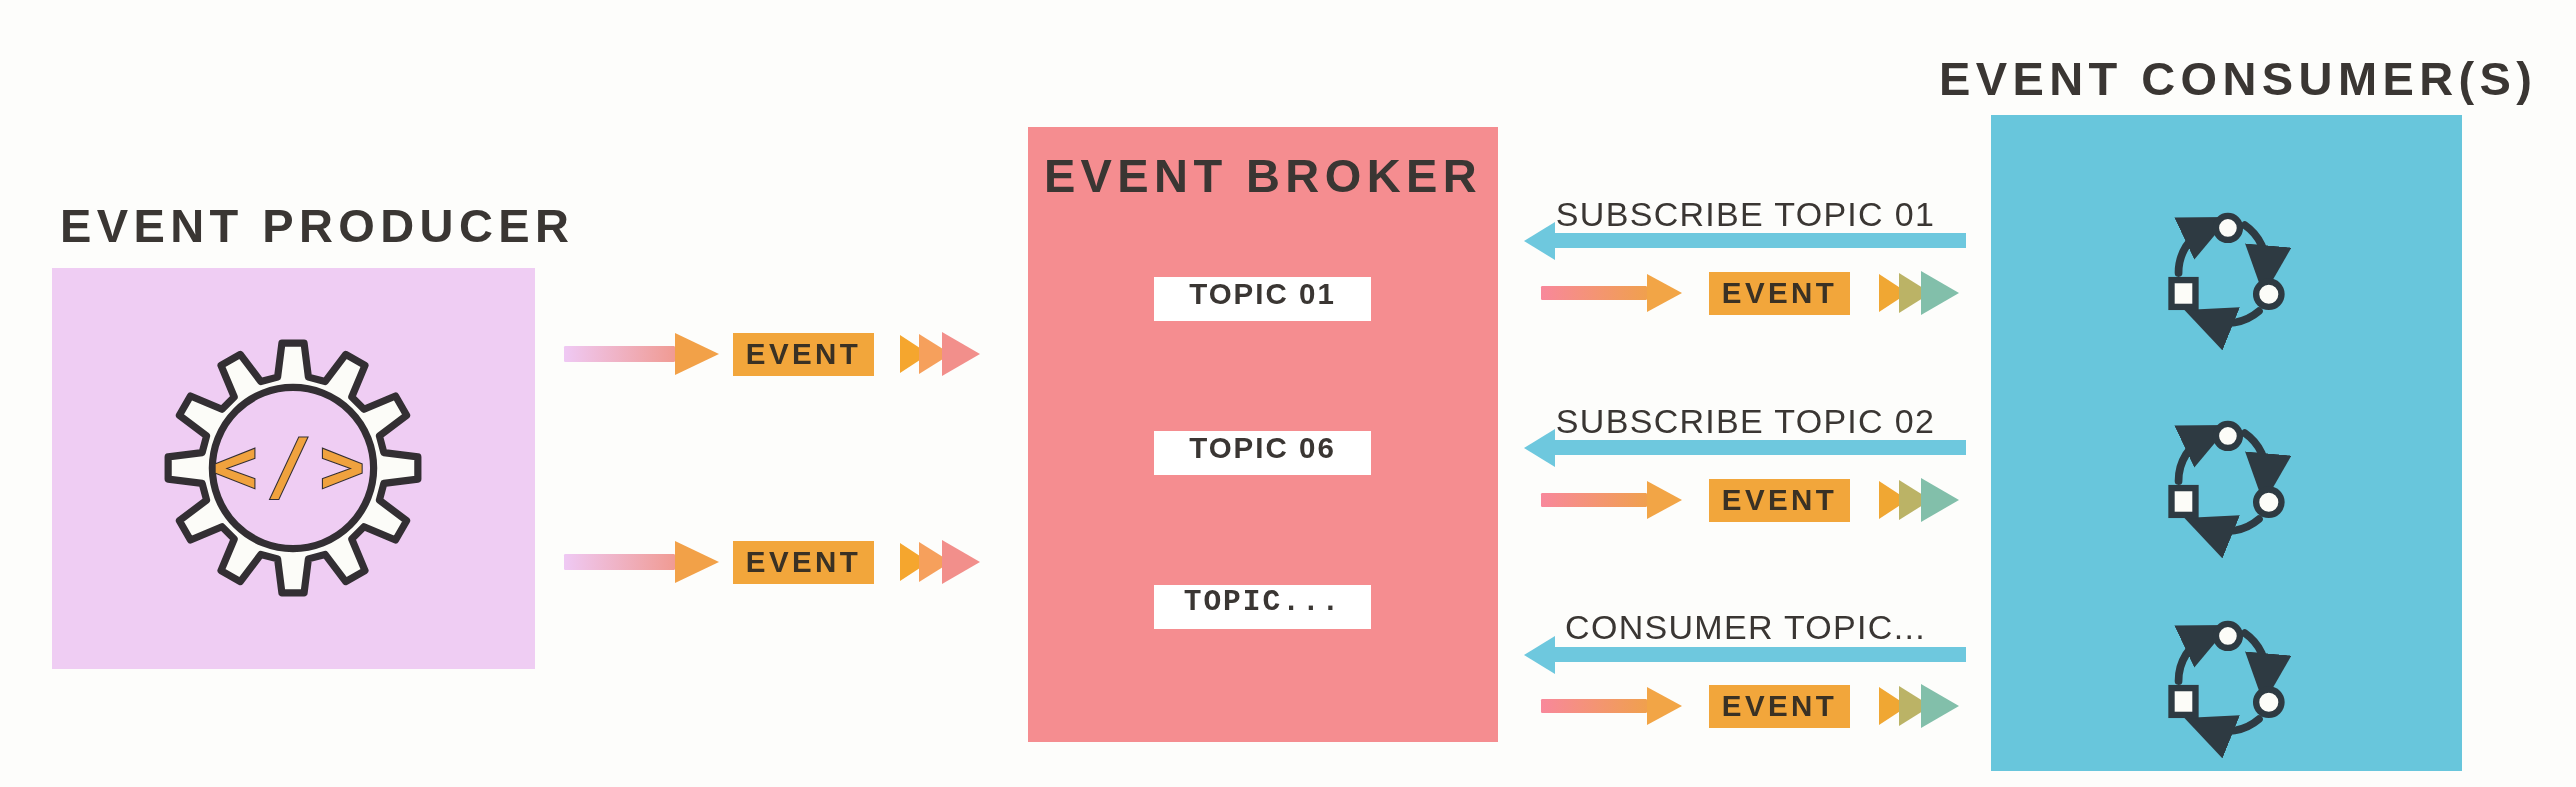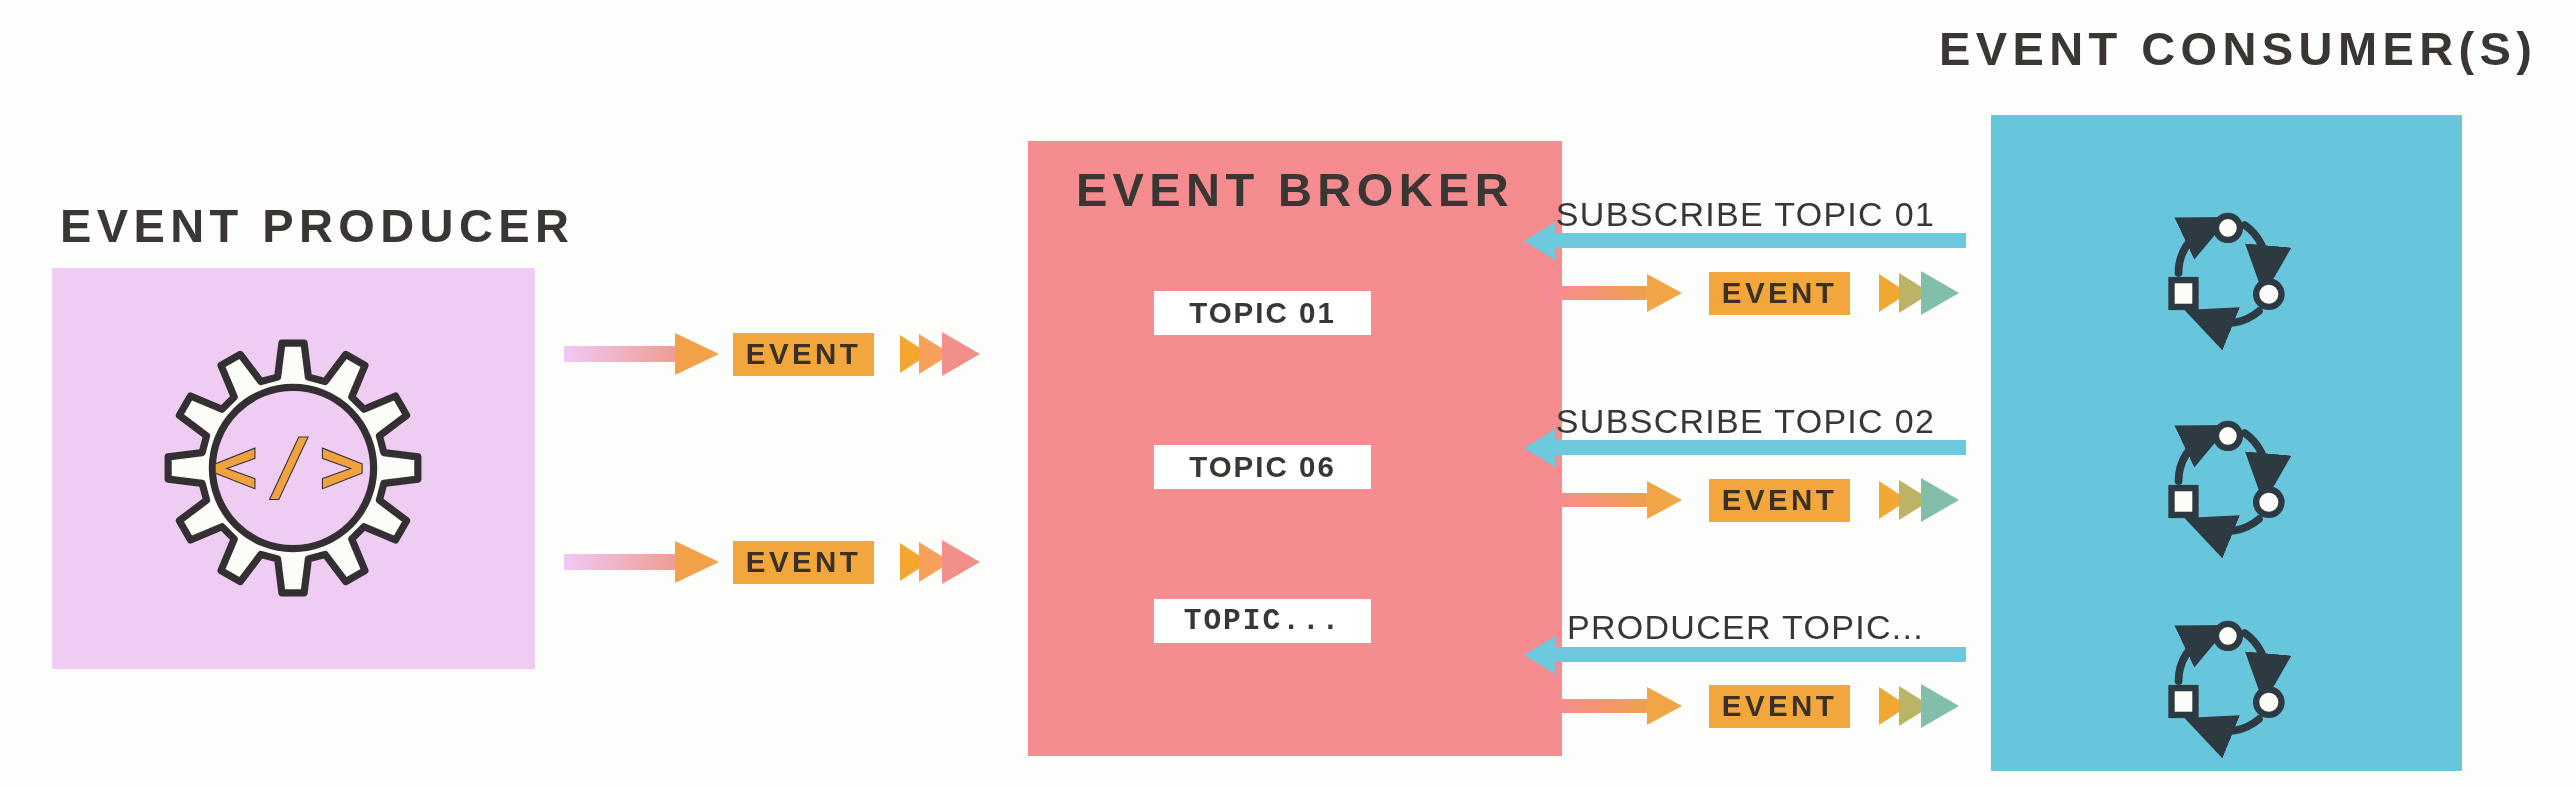--- a/index.html
+++ b/index.html
@@ -2,25 +2,25 @@
 <html style="--canvas-bg: #FDFDFB; --producer-box: #EFCDF3; --broker-box: #F58D90; --consumer-box: #68C6DC; --topic-bg: #FFFFFF; --badge-bg: #F2A63B; --badge-text: #3A3124; --blue-arrow: #6EC8DE; --title-text: #3A3633; --icon-stroke: #2E3A42; --gear-stroke: #332F33; --code-orange: #F0A23E;font-size:10.7px"><head>
 <meta charset="utf-8">
 <style>
   html,body{margin:0;padding:0;background:var(--canvas-bg,#FDFDFB);}
   body{width:2576px;height:788px;overflow:hidden;font-family:"Liberation Sans",sans-serif;}
   .canvas{position:relative;width:2576px;height:788px;background:var(--canvas-bg,#FDFDFB);}
   .abs{position:absolute;}
   .big-title{font-size:47px;font-weight:700;letter-spacing:5.4px;color:var(--title-text,#3A3633);text-align:center;line-height:1.05;white-space:nowrap;}
   .box{position:absolute;}
   .producer-box{left:52px;top:268px;width:483px;height:401px;background:var(--producer-box,#EFCDF3);}
-  .broker-box{left:1028px;top:141px;width:534px;height:615px;background:var(--broker-box,#F58D90);}
+  .broker-box{left:1028px;top:127px;width:470px;height:615px;background:var(--broker-box,#F58D90);}
   .consumer-box{left:1991px;top:115px;width:471px;height:656px;background:var(--consumer-box,#68C6DC);}
   .broker-title{position:absolute;left:0;top:23.5px;width:100%;}
   .topic{position:absolute;left:126px;width:217px;height:44px;background:var(--topic-bg,#FFFFFF);
-         display:flex;align-items:center;justify-content:center;font-size:29.5px;font-weight:700;
+         display:flex;justify-content:center;font-size:29.5px;font-weight:700;
          letter-spacing:2px;color:var(--title-text,#3A3633);}
   .flow-row{position:absolute;display:flex;align-items:center;height:44px;}
   .shaft{height:16px;border-radius:1.3px;}
   .head{width:0;height:0;border-top:21px solid transparent;border-bottom:21px solid transparent;border-left:44px solid #F2A148;}
   .head-sm{width:0;height:0;border-top:19px solid transparent;border-bottom:19px solid transparent;border-left:35px solid #F2A546;}
   .badge{width:141px;height:43px;background:var(--badge-bg,#F2A63B);display:flex;align-items:center;justify-content:center;
          font-size:29.5px;font-weight:700;letter-spacing:3.4px;color:var(--badge-text,#3A3124);text-align:right;}
   .chevrons{display:flex;align-items:center;}
   .chev{width:0;height:0;}
   .blue-arrow{position:absolute;display:flex;align-items:center;height:39px;}
@@ -135,40 +135,40 @@
       </div>
       <div class="chevrons" style="margin-left:29px;">
           <div class="chev" style="border-left: 29.5px solid rgb(240, 167, 51); border-top: 19px solid transparent; border-bottom: 19px solid transparent;"></div>
           <div class="chev" style="border-left: 32px solid rgb(187, 179, 102); border-top: 20px solid transparent; border-bottom: 20px solid transparent; margin-left: -9.4px;"></div>
           <div class="chev" style="border-left: 38px solid rgb(130, 191, 170); border-top: 22px solid transparent; border-bottom: 22px solid transparent; margin-left: -9.4px;"></div>
         </div>
     </div>
   </div>
 
   <div>
-    <div class="sub-label" style="top:608px;">PRODUCER TOPIC...</div>
+    <div class="sub-label" style="top:608px;">CONSUMER TOPIC...</div>
     <div class="blue-arrow" style="left:1524px;top:635px;">
       <div class="bhead"></div>
       <div class="bshaft"></div>
     </div>
     <div class="flow-row" style="left:1541px;top:684px;">
       <div class="shaft" style="width: 106px; height: 14.8px; background: linear-gradient(90deg, rgb(248, 136, 155), rgb(240, 160, 78));"></div>
       <div class="head-sm" style="border-left-color: rgb(242, 165, 70);"></div>
       <div class="badge" style="margin-left:27px;">
         <span>EVENT</span>
       </div>
       <div class="chevrons" style="margin-left:29px;">
           <div class="chev" style="border-left: 29.5px solid rgb(240, 167, 51); border-top: 19px solid transparent; border-bottom: 19px solid transparent;"></div>
           <div class="chev" style="border-left: 32px solid rgb(187, 179, 102); border-top: 20px solid transparent; border-bottom: 20px solid transparent; margin-left: -9.4px;"></div>
           <div class="chev" style="border-left: 38px solid rgb(130, 191, 170); border-top: 22px solid transparent; border-bottom: 22px solid transparent; margin-left: -9.4px;"></div>
         </div>
     </div>
   </div>
 
-  <div class="abs big-title" style="left:1939px;top:24px;width:577px;">EVENT CONSUMER(S)</div>
+  <div class="abs big-title" style="left:1939px;top:54px;width:577px;">EVENT CONSUMER(S)</div>
 
   <div class="box consumer-box">
     <svg class="cycle" style="top:96px;" viewBox="0 0 100 100">
       <path class="arc" d="M16,44 A35,35 0 0 1 36,12" marker-end="url(#ah)"></path>
       <path class="arc" d="M63,10 A35,35 0 0 1 78,42" marker-end="url(#ah)"></path>
       <path class="arc" d="M73,71 A35,35 0 0 1 37,77" marker-end="url(#ah)"></path>
       <circle class="node" cx="51" cy="12" r="8.5"></circle>
       <circle class="node" cx="80" cy="59" r="9"></circle>
       <rect class="node" x="11" y="49" width="17" height="19"></rect>
     </svg>

